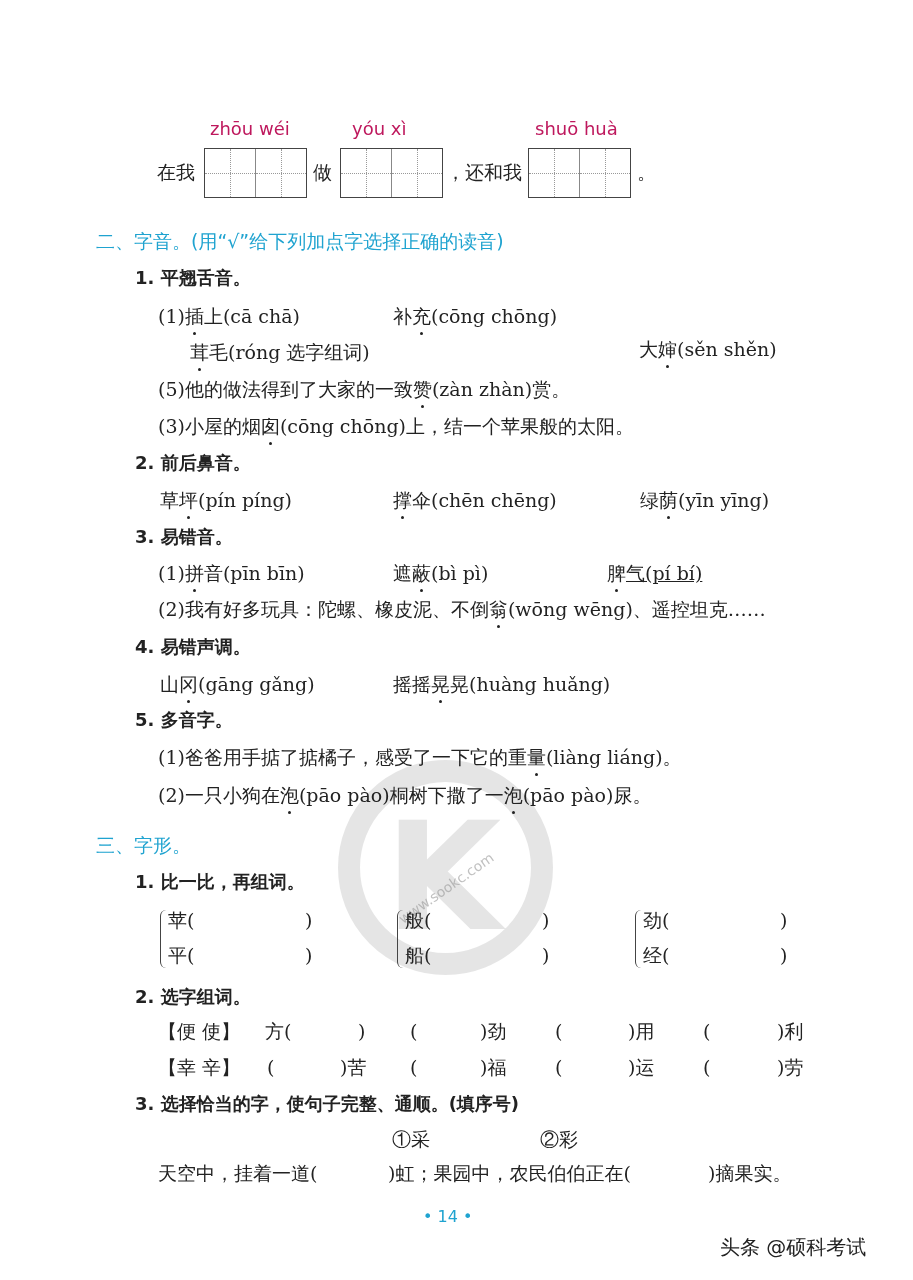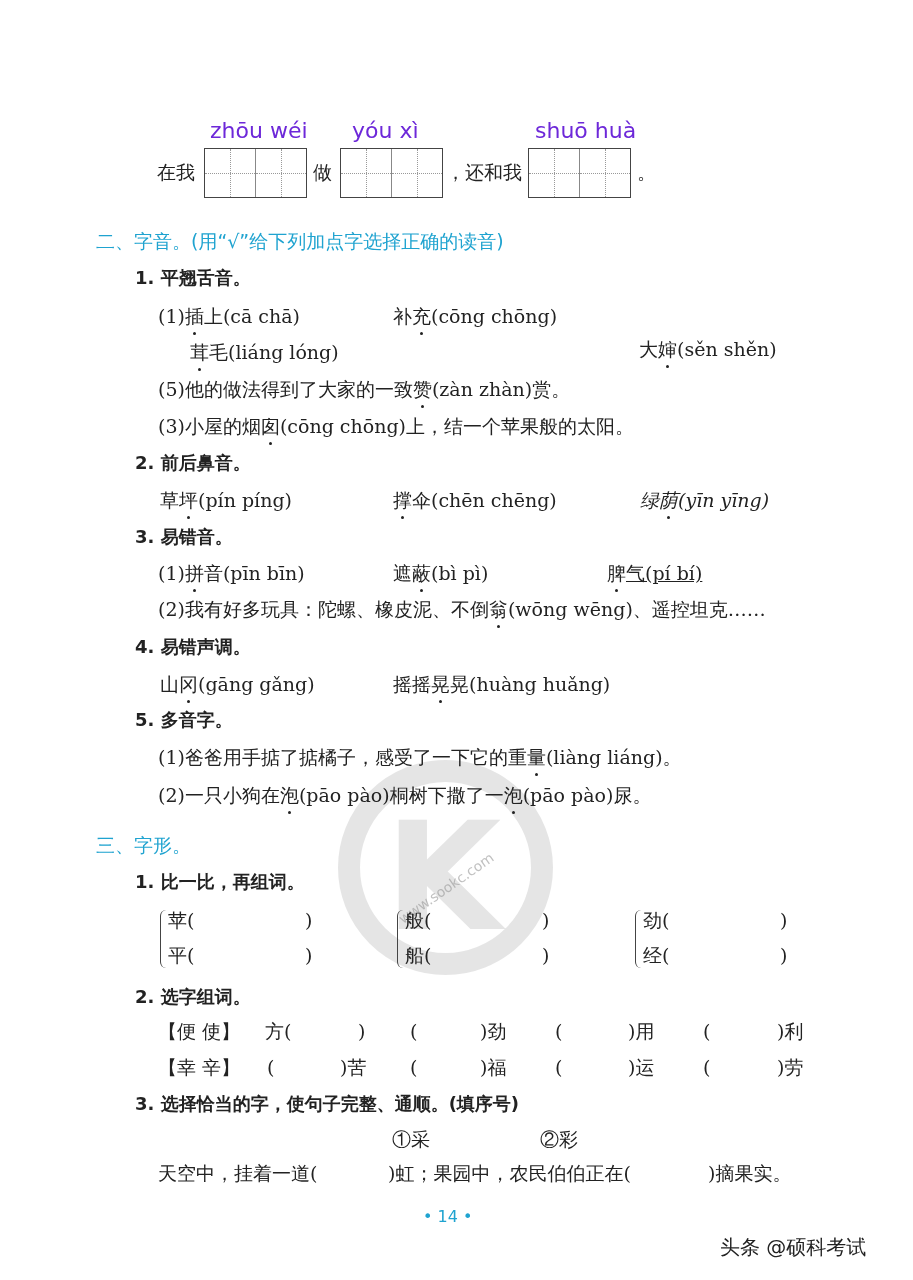--- a/index.html
+++ b/index.html
@@ -3,21 +3,21 @@
   <meta charset="utf-8">
   <style>
     html, body { margin: 0; padding: 0; background: #ffffff; }
     body {
       width: 913px; height: 1280px; position: relative; overflow: hidden;
       font-family: "DejaVu Serif", "Liberation Serif", serif;
       color: #222;
     }
     .abs { position: absolute; white-space: nowrap; }
     .txt { font-size: 19px; line-height: 24px; }
-    .py { font-family: "DejaVu Sans", "Liberation Sans", sans-serif; font-size: 22px; color: #6d28d9; }
+    .py { font-family: "DejaVu Sans", "Liberation Sans", sans-serif; font-size: 18px; color: #be185d; }
     .sec { font-family: "DejaVu Sans", "Liberation Sans", sans-serif; font-size: 19px; color: #1fa3d0; line-height: 24px; }
     .sub { font-family: "DejaVu Sans", "Liberation Sans", sans-serif; font-size: 18px; font-weight: bold; color: #222; line-height: 24px; }
     .dotc { position: relative; display: inline-block; }
     .dotc::after {
       content: ""; position: absolute; left: 50%; bottom: -7px;
       width: 3px; height: 3px; margin-left: -1.5px; border-radius: 50%; background: #222;
     }
     .tian {
       position: absolute; height: 50px; border: 1.5px solid #444; box-sizing: border-box;
       display: flex;
@@ -74,28 +74,28 @@
     <div class="cell"></div>
   </div>
 <div class="abs txt" style="left:637px; top:160px;">。</div>
 
 <div class="abs sec" style="left:96px; top:229px;">二、字音。(用“√”给下列加点字选择正确的读音)</div>
 <div class="abs sub" style="left:135px; top:266px;">1. 平翘舌音。</div>
 
 <div class="abs txt" style="left:158px; top:304px;"><span>(1)</span><span class="dotc">插</span><span>上(cā   chā)</span></div>
 <div class="abs txt" style="left:393px; top:304px;"><span>补</span><span class="dotc">充</span><span>(cōng   chōng)</span></div>
 <div class="abs txt" style="left:639px; top:304px;margin-top:33px;"><span>大</span><span class="dotc">婶</span><span>(sěn   shěn)</span></div>
-<div class="abs txt" style="left:190px; top:340px;"><span class="dotc">茸</span><span>毛(liáng   lóng)</span></div>
+<div class="abs txt" style="left:190px; top:340px;"><span class="dotc">茸</span><span>毛(róng   选字组词)</span></div>
 <div class="abs txt" style="left:158px; top:377px;"><span>(5)他的做法得到了大家的一致</span><span class="dotc">赞</span><span>(zàn   zhàn)赏。</span></div>
 <div class="abs txt" style="left:158px; top:414px;"><span>(3)小屋的烟</span><span class="dotc">囱</span><span>(cōng   chōng)上，结一个苹果般的太阳。</span></div>
 
 <div class="abs sub" style="left:135px; top:451px;">2. 前后鼻音。</div>
 <div class="abs txt" style="left:160px; top:488px;"><span>草</span><span class="dotc">坪</span><span>(pín   píng)</span></div>
 <div class="abs txt" style="left:393px; top:488px;"><span class="dotc">撑</span><span>伞(chēn   chēng)</span></div>
-<div class="abs txt" style="left:640px; top:488px;font-style:italic;"><span>绿</span><span class="dotc">荫</span><span>(yīn   yīng)</span></div>
+<div class="abs txt" style="left:640px; top:488px;"><span>绿</span><span class="dotc">荫</span><span>(yīn   yīng)</span></div>
 
 <div class="abs sub" style="left:135px; top:525px;">3. 易错音。</div>
 <div class="abs txt" style="left:158px; top:561px;"><span>(1)</span><span class="dotc">拼</span><span>音(pīn   bīn)</span></div>
 <div class="abs txt" style="left:393px; top:561px;"><span>遮</span><span class="dotc">蔽</span><span>(bì   pì)</span></div>
 <div class="abs txt" style="left:607px; top:561px;text-decoration:underline;"><span class="dotc">脾</span><span>气(pí   bí)</span></div>
 <div class="abs txt" style="left:158px; top:597px;"><span>(2)我有好多玩具：陀螺、橡皮泥、不倒</span><span class="dotc">翁</span><span>(wōng   wēng)、遥控坦克……</span></div>
 
 <div class="abs sub" style="left:135px; top:635px;">4. 易错声调。</div>
 <div class="abs txt" style="left:160px; top:672px;"><span>山</span><span class="dotc">冈</span><span>(gāng   gǎng)</span></div>
 <div class="abs txt" style="left:393px; top:672px;"><span>摇摇</span><span class="dotc">晃</span><span>晃(huàng   huǎng)</span></div>

